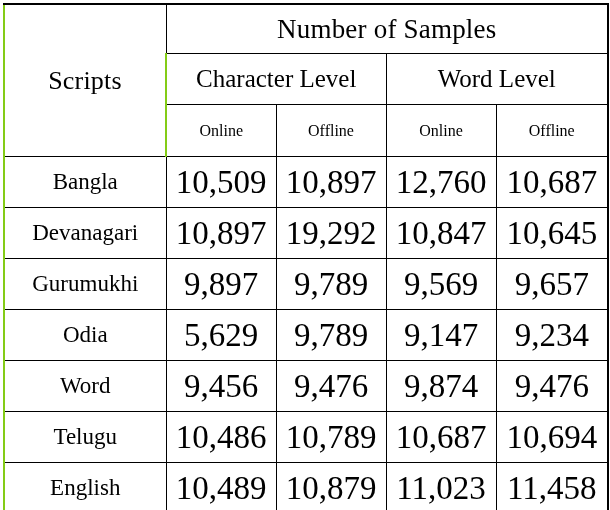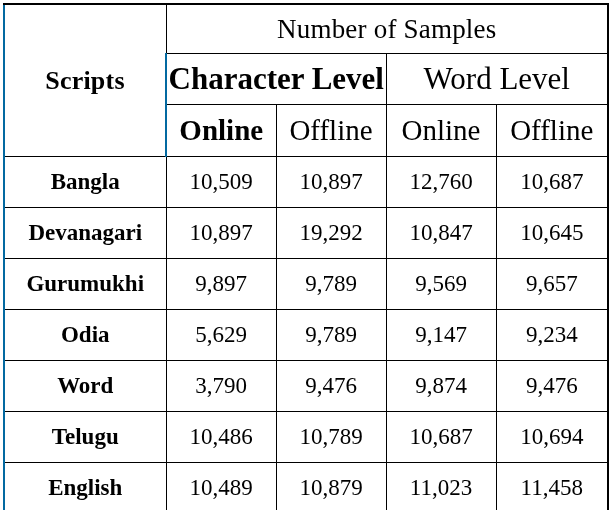--- a/index.html
+++ b/index.html
@@ -37,50 +37,50 @@
     border: 1px solid #000000;
     text-align: center;
     vertical-align: middle;
     padding: 0;
     font-weight: normal;
     color: #000000;
     background: #ffffff;
   }
 
   
-  table.samples-table tr > :first-child { border-left: 2px solid #0369a1; font-weight: bold; }
+  table.samples-table tr > :first-child { border-left: 2px solid #84cc16; }
   table.samples-table tr > :last-child  { border-right: 2px solid #000000; }
   table.samples-table tr:first-child > * { border-top: 2px solid #000000; }
   table.samples-table tr:last-child  > * { border-bottom: 2px solid #000000; }
 
   .col-script  { width: 162px; }
   .col-data    { width: 110px; }
   .col-data-w  { width: 112px; }
 
   .hdr-group {
     font-weight: bold;
     font-size: 27px;
     height: 48px;
     letter-spacing: 0.2px;
   }
   .hdr-scripts {
     font-weight: bold;
     font-size: 26px;
     letter-spacing: 0.2px;
   }
   .hdr-level {
-    font-size: 31px;
+    font-size: 25px;
     height: 50px;
   }
   .hdr-sub {
-    font-size: 29px;
+    font-size: 16px;
     height: 51px;
   }
   .row-cell {
-    font-size: 23px;
+    font-size: 33px;
     height: 50px;
   }
   .script-name {
     font-size: 23px;
   }
 </style>
 </head>
 <body>
 
 <div class="table-wrap">
@@ -131,21 +131,21 @@
       </tr>
       <tr>
         <td class="script-name row-cell">Odia</td>
         <td class="row-cell">5,629</td>
         <td class="row-cell">9,789</td>
         <td class="row-cell">9,147</td>
         <td class="row-cell">9,234</td>
       </tr>
       <tr>
         <td class="script-name row-cell">Word</td>
-        <td class="row-cell">3,790</td>
+        <td class="row-cell">9,456</td>
         <td class="row-cell">9,476</td>
         <td class="row-cell">9,874</td>
         <td class="row-cell">9,476</td>
       </tr>
       <tr>
         <td class="script-name row-cell">Telugu</td>
         <td class="row-cell">10,486</td>
         <td class="row-cell">10,789</td>
         <td class="row-cell">10,687</td>
         <td class="row-cell">10,694</td>

